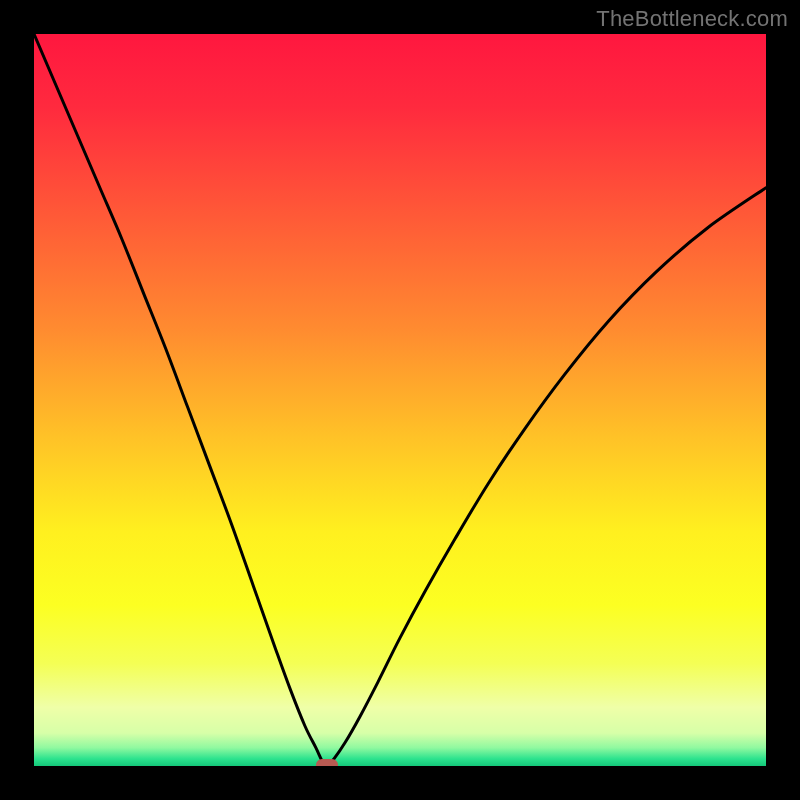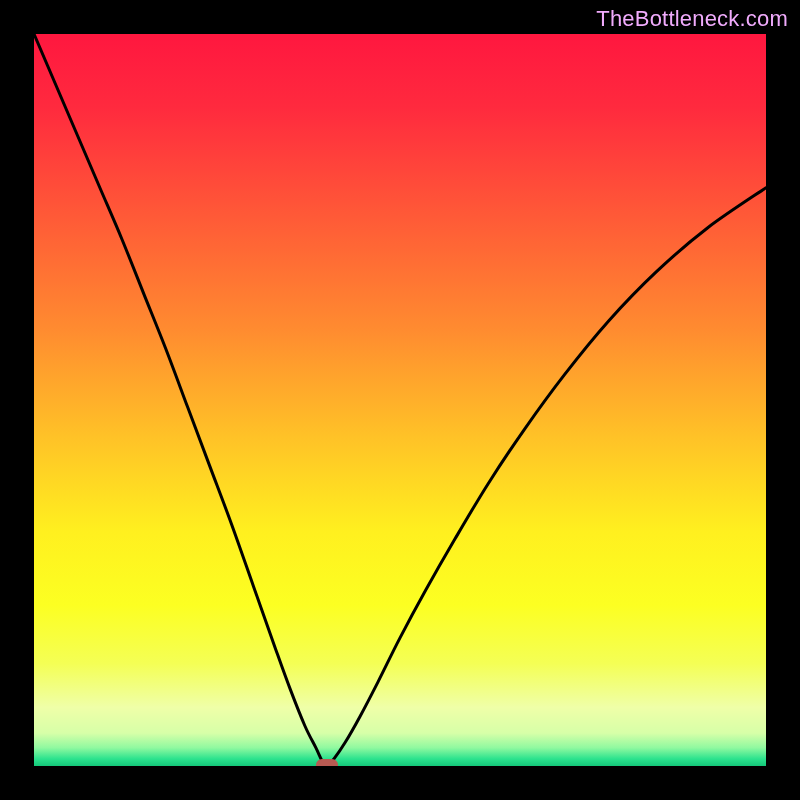--- a/index.html
+++ b/index.html
@@ -31,21 +31,21 @@
     position: absolute;
     left: 0;
     top: 0;
     width: 100%;
     height: 100%;
   }
   .watermark {
     position: absolute;
     top: 6px;
     right: 12px;
-    color: #f0abfc;
+    color: #737373;
     font-size: 22px;
     font-weight: 500;
     letter-spacing: 0.2px;
     user-select: none;
   }
   svg.curve {
     position: absolute;
     left: 0;
     top: 0;
     width: 100%;

